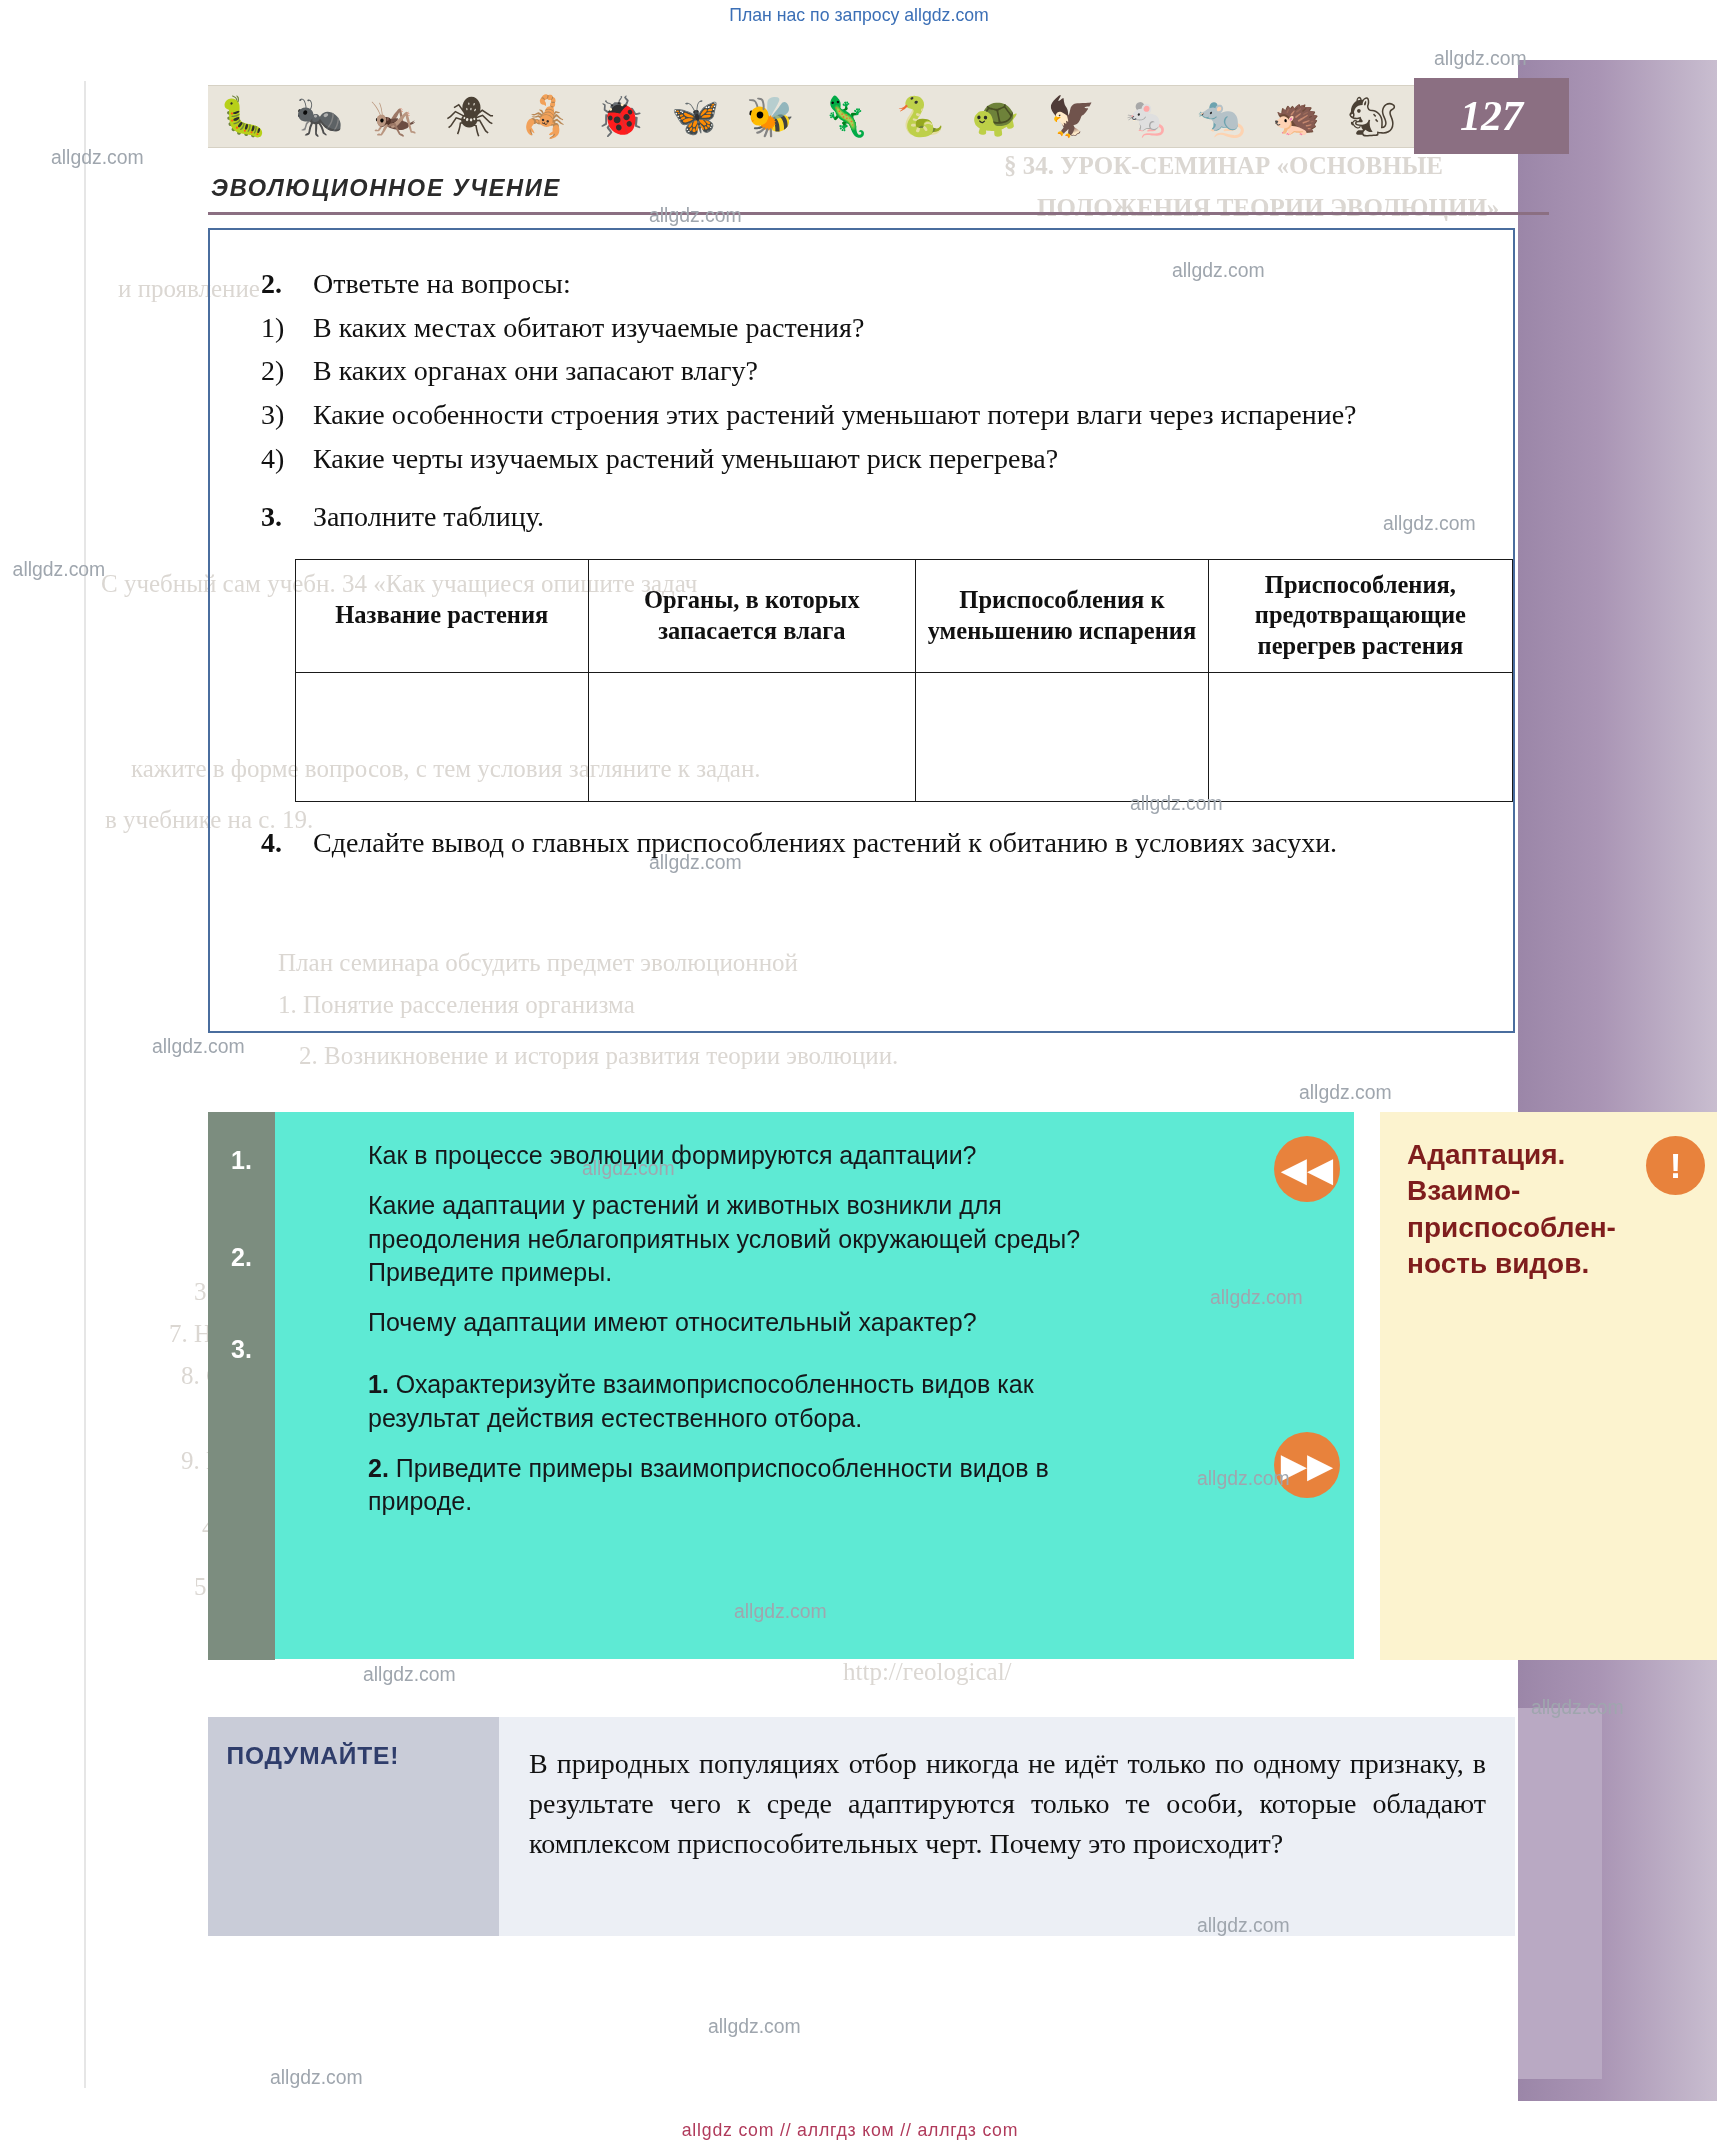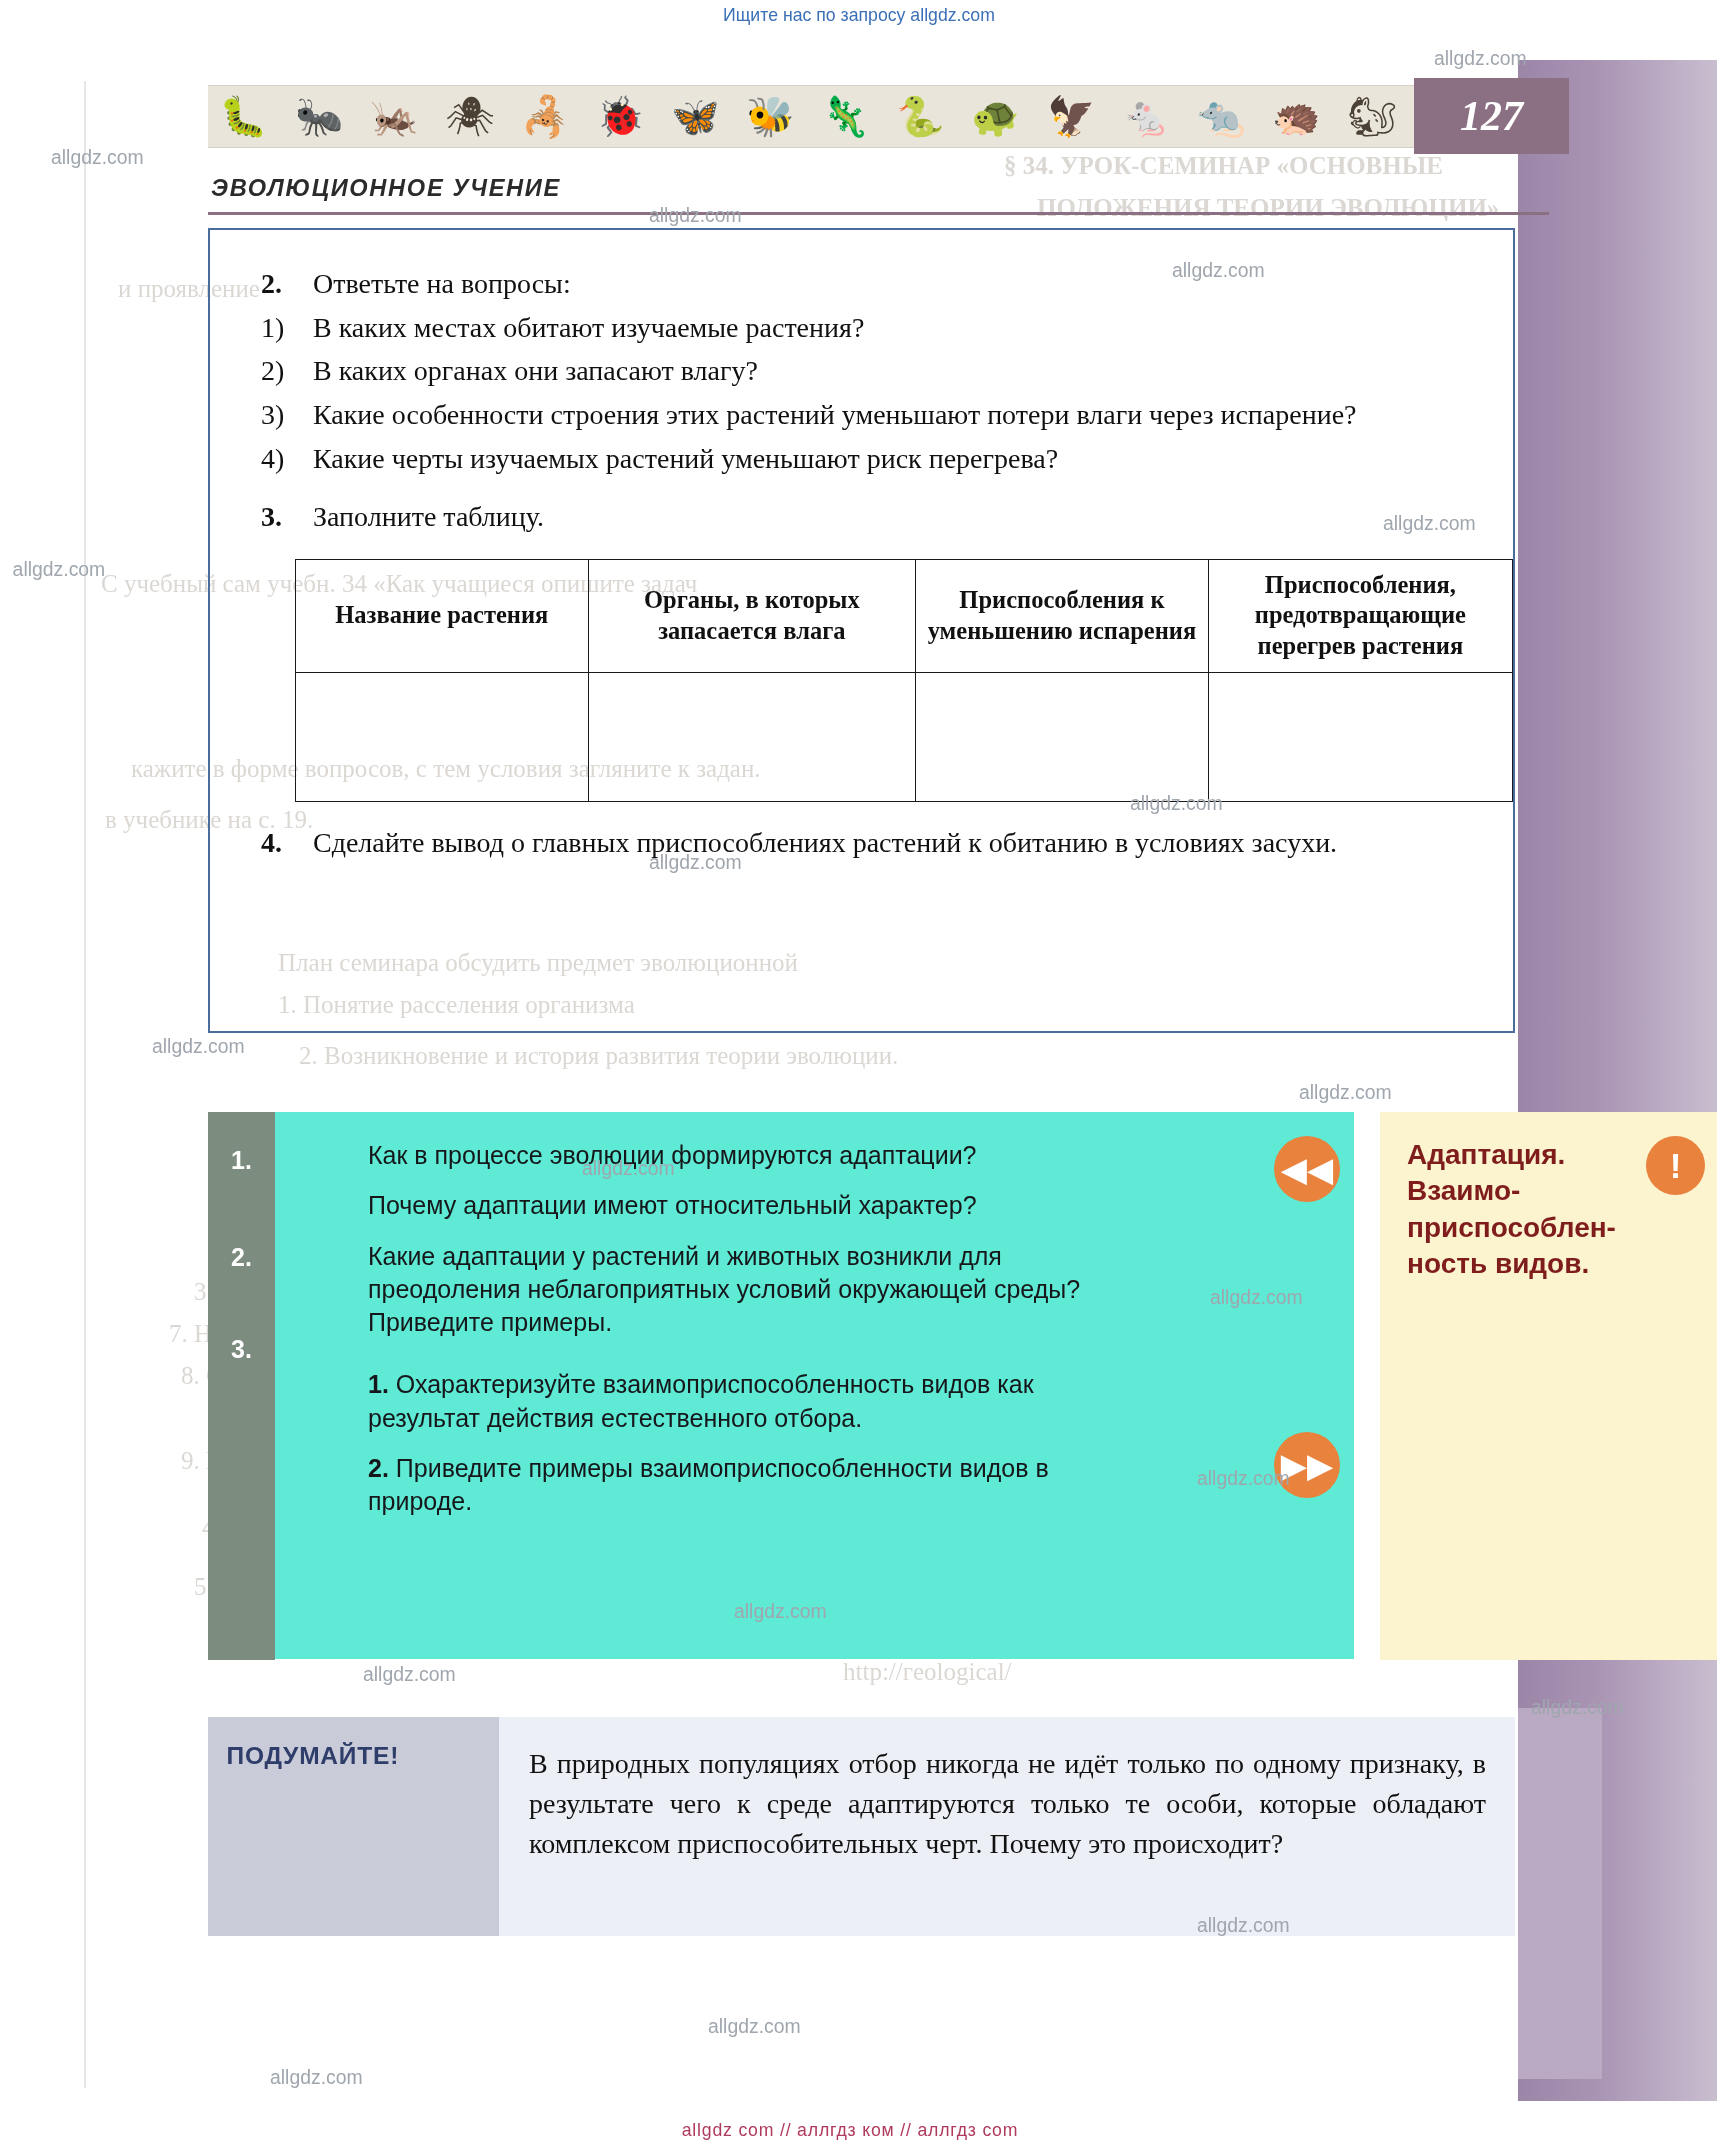--- a/index.html
+++ b/index.html
@@ -346,21 +346,21 @@
     font-size: 19.4px;
     color: #9fa6ae;
     white-space: nowrap;
     pointer-events: none;
   }
 </style>
 </head>
 <body>
 
 <div class="top-banner">
-  <span>Ищите нас по запросу allgdz.com</span>
+  <span>План нас по запросу allgdz.com</span>
 </div>
 
 <div class="page">
 
   <div class="edge-band-dark"></div>
   <div class="edge-band"></div>
   <div class="edge-notch"></div>
   <div class="spine"></div>
 
   <div class="ghost b" style="left:1004px; top:122px;">§ 34. УРОК-СЕМИНАР «ОСНОВНЫЕ</div>
@@ -447,22 +447,22 @@
   <div class="blocks">
     <div class="block-green">
       <div class="n1">1.</div>
       <div class="n2">2.</div>
       <div class="n3">3.</div>
     </div>
 
     <div class="block-cream">
       <div class="cream-text">
         <p>Как в процессе эволюции формируются адаптации?</p>
+        <p>Какие адаптации у растений и животных возникли для преодоления неблагоприятных условий окружающей среды? Приведите примеры.</p>
         <p>Почему адаптации имеют относительный характер?</p>
-        <p>Какие адаптации у растений и животных возникли для преодоления неблагоприятных условий окружающей среды? Приведите примеры.</p>
         <p style="margin-top:29px;">
           <span class="b">1.</span>
           <span>Охарактеризуйте взаимоприспособленность видов как результат действия естественного отбора.</span>
         </p>
         <p>
           <span class="b">2.</span>
           <span>Приведите примеры взаимоприспособленности видов в природе.</span>
         </p>
       </div>
       <div class="arrow-badge badge-rew">◀◀</div>

